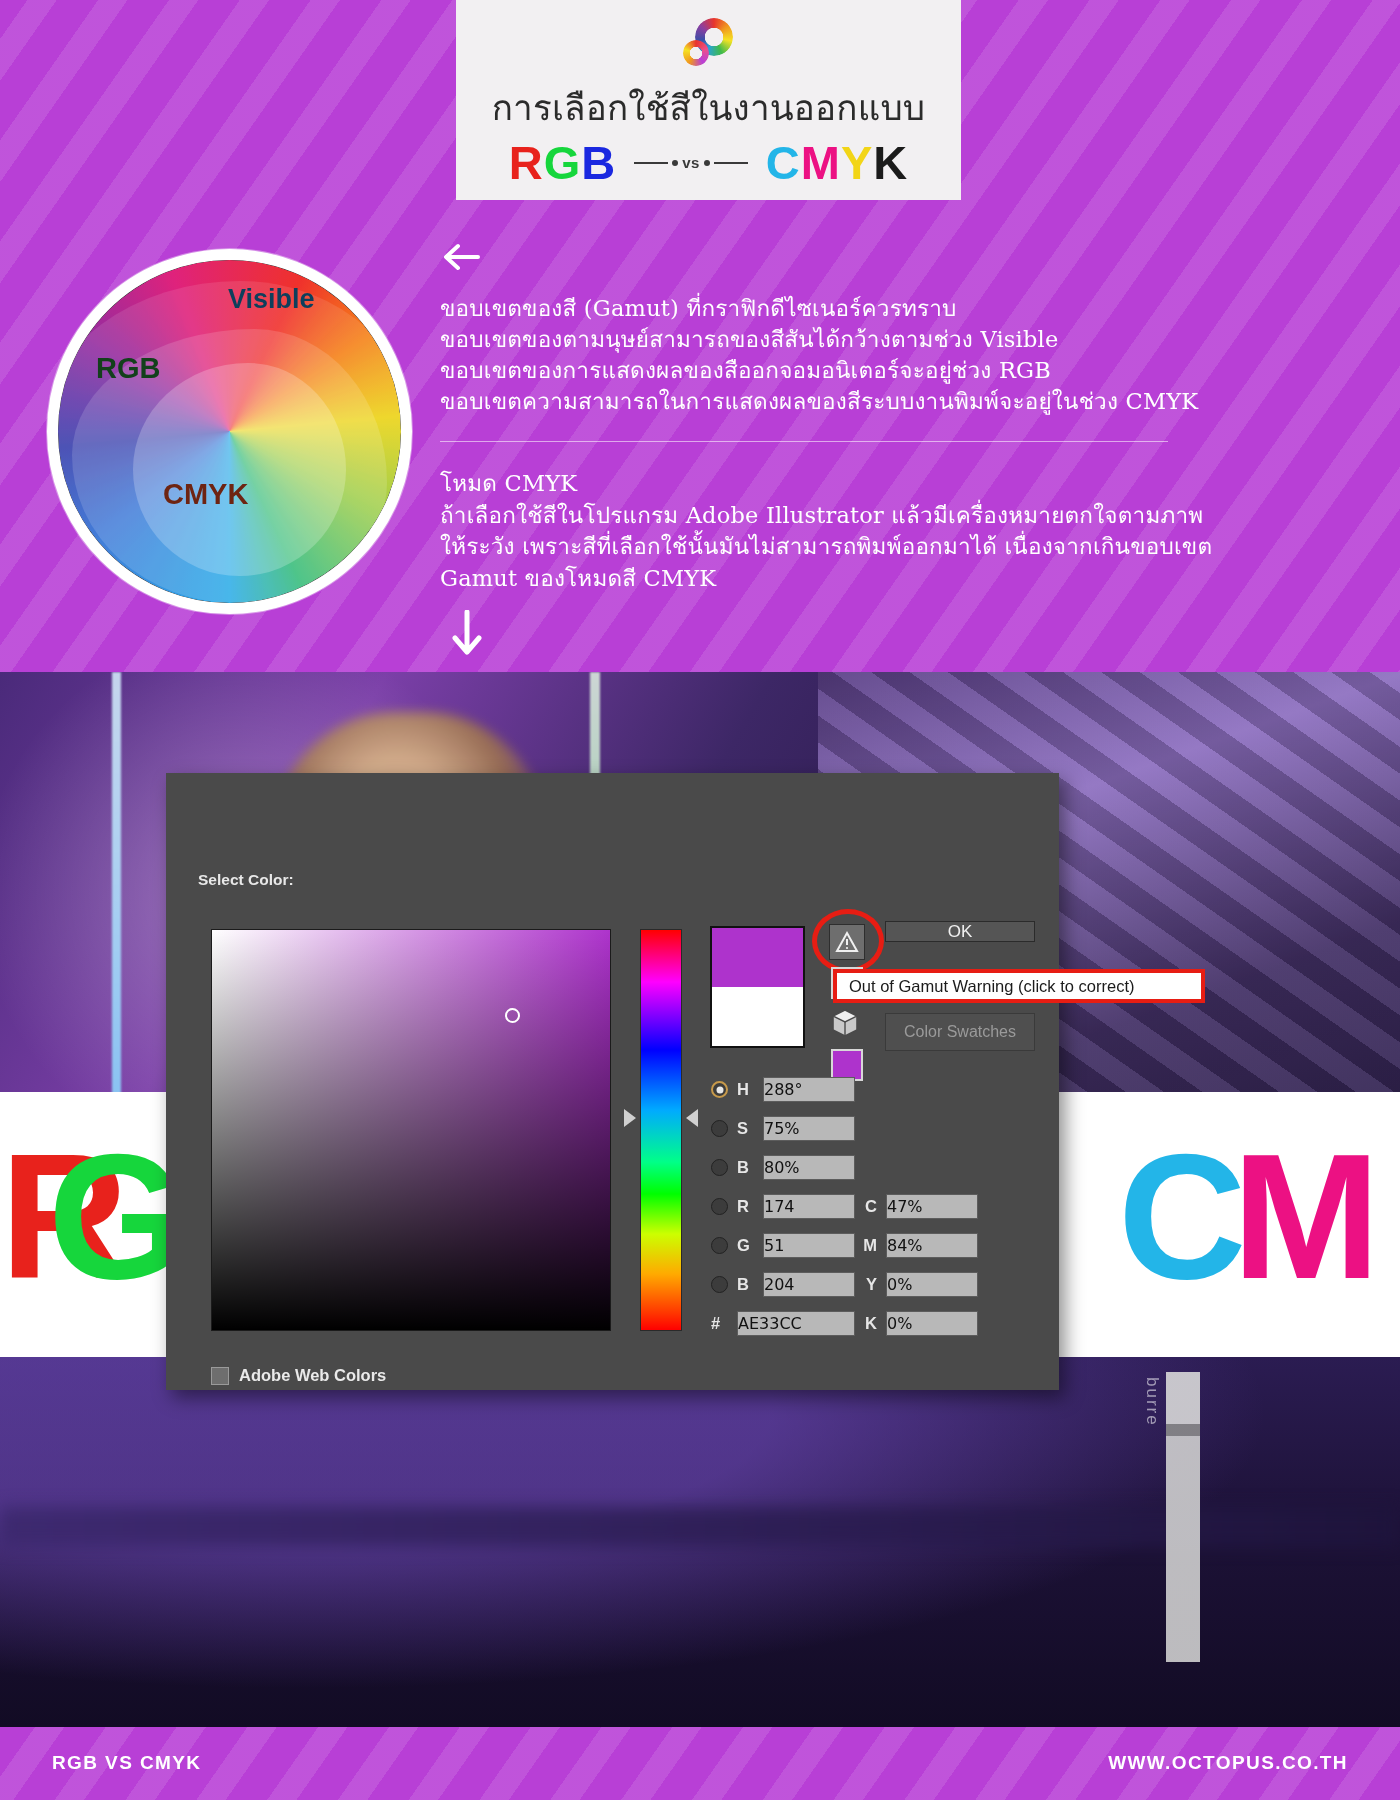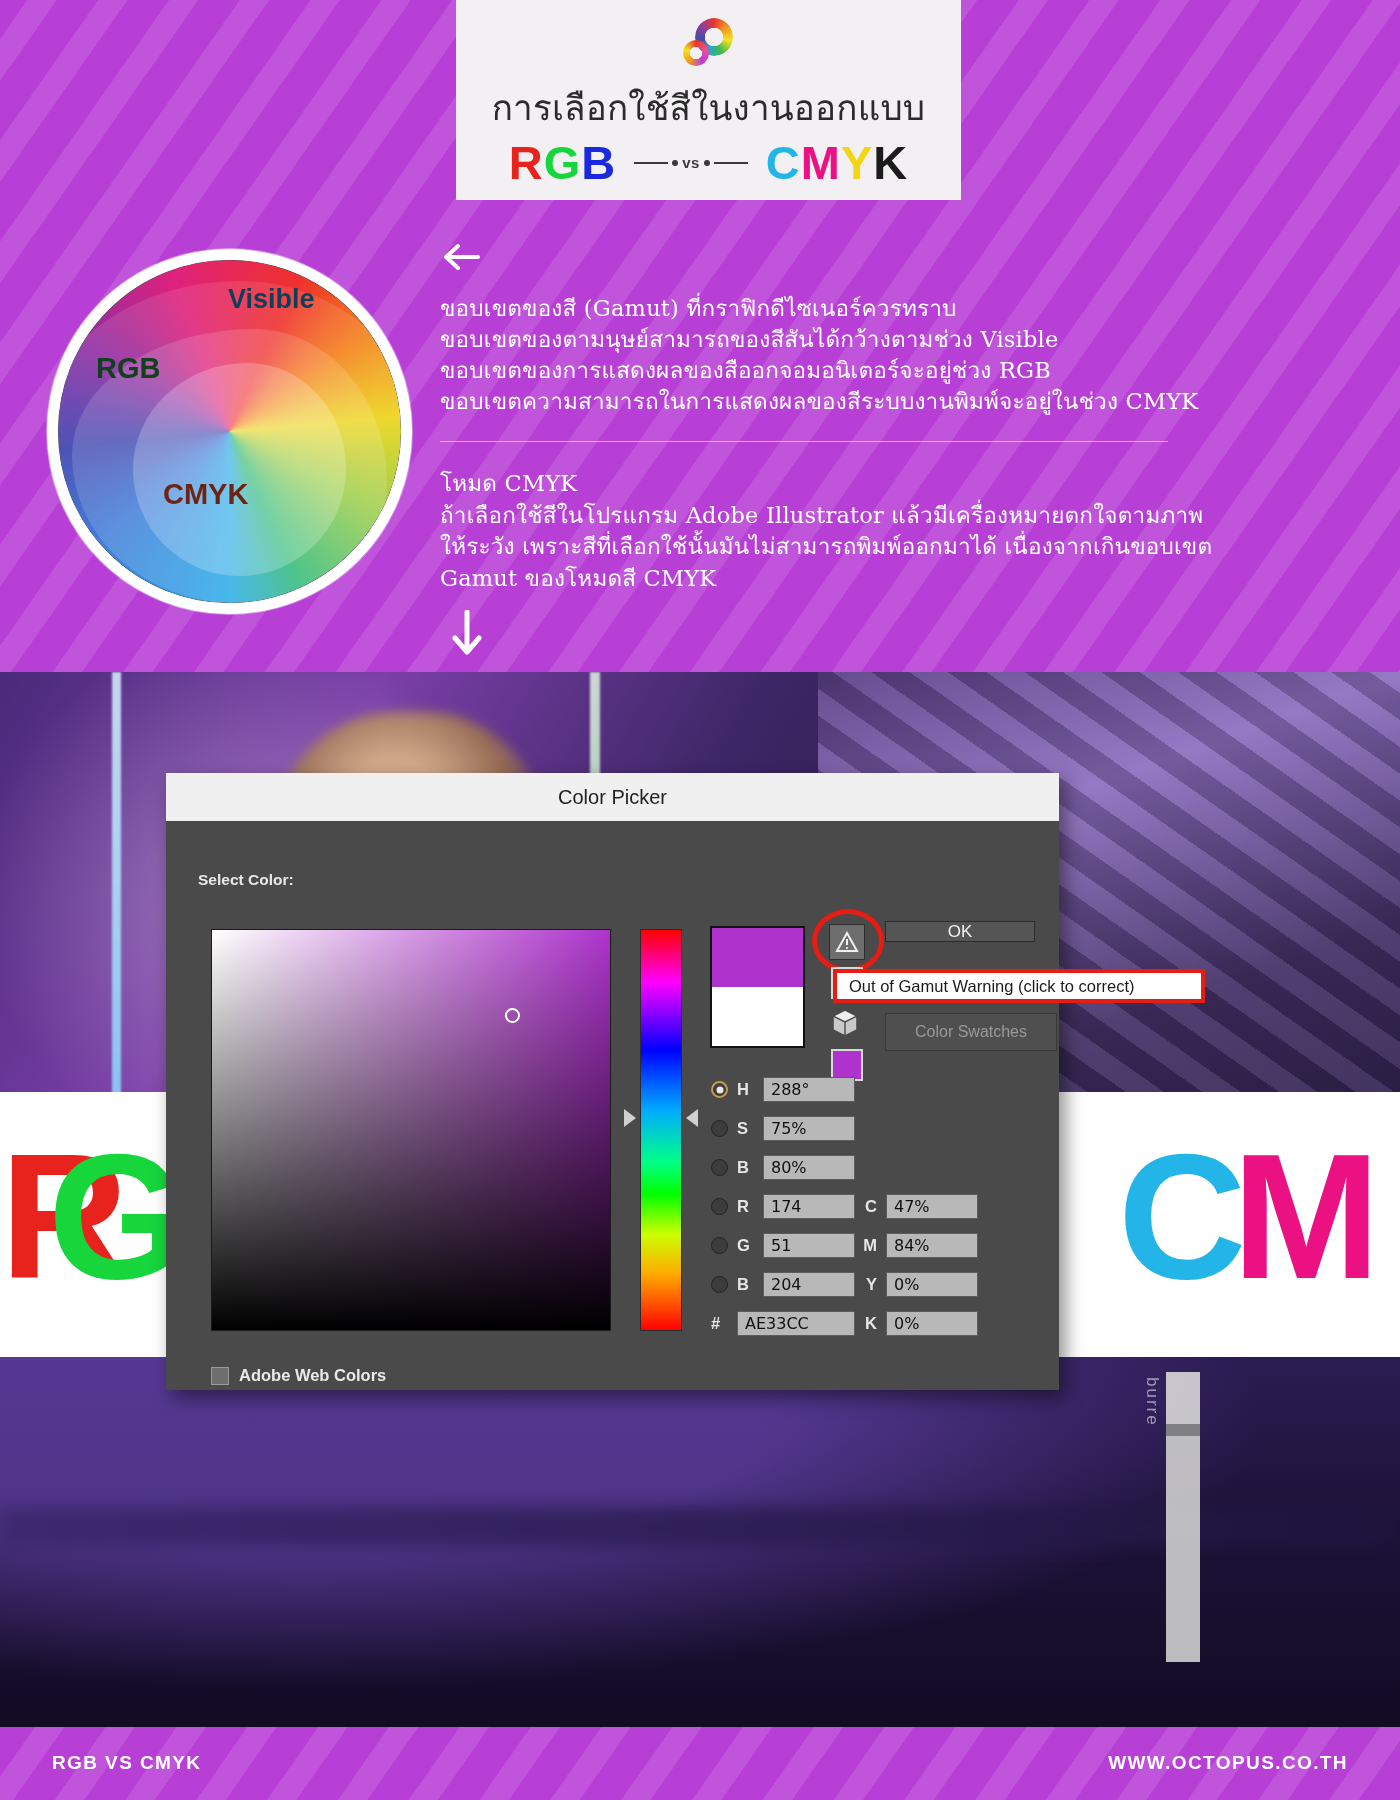--- a/index.html
+++ b/index.html
@@ -240,21 +240,21 @@
   #cur-swatch {
     position: absolute; left: 653px; top: 228px; width: 32px; height: 32px;
     background: #ae33cc; border: 2px solid #d8d8d8;
   }
   #ok-button {
     position: absolute; left: 707px; top: 100px; width: 150px; height: 21px;
     background: #555555; border: 1px solid #2b2b2b; color: #f0f0f0;
     display: flex; align-items: center; justify-content: center; font-size: 17px;
   }
   #color-swatches-button {
-    position: absolute; left: 707px; top: 192px; width: 172px; height: 38px;
+    position: absolute; left: 707px; top: 192px; width: 150px; height: 38px;
     background: #4f4f4f; border: 1px solid #3a3a3a; color: #9a9a9a;
     display: flex; align-items: center; justify-content: center; font-size: 16px;
   }
   #tooltip {
     position: absolute; left: 655px; top: 148px; width: 372px; height: 34px;
     background: #ffffff; border: 4px solid #e71d13; color: #1b1b1b;
     display: flex; align-items: center; padding-left: 12px; font-size: 16.5px;
     white-space: nowrap;
   }
 
@@ -265,21 +265,21 @@
     border: 1px solid #222; margin-right: 9px; position: relative;
   }
   .radio.checked { border: 2px solid #c79a4b; background: #3c3c3c; }
   .radio.checked::after {
     content:""; position:absolute; left:50%; top:50%; transform: translate(-50%,-50%);
     width:7px; height:7px; border-radius:50%; background:#e8e8e8;
   }
   .f-label { width: 26px; color: #e6e6e6; font-size: 16.5px; font-weight: bold; }
   .f-input {
     width: 92px; height: 25px; background: #b8b8b8; border: 1px solid #5c5c5c;
-    color: #111; font-size: 16px; display: flex; align-items: center; padding-left: 7px;
+    color: #111; font-size: 16px; display: flex; align-items: center; 
     font-family: "DejaVu Sans", sans-serif;
   }
   #hex-input { width: 118px; }
   .cmyk-label { width: 26px; color: #e6e6e6; font-size: 16.5px; font-weight: bold; text-align: right; margin-right: 9px; }
 
   #only-web-row { position: absolute; left: 33px; top: 545px; display: flex; align-items: center; }
   #only-web-box { width: 18px; height: 18px; background: #6e6e6e; border: 1px solid #9a9a9a; margin-right: 10px; }
   #only-web-label { color: #eaeaea; font-size: 16.5px; font-weight: bold; }
 
   
@@ -364,21 +364,20 @@
         <div class="bigltr" style="color: rgb(26, 40, 224); left: 160px; top: 36px;">B</div>
         <div class="bigltr" style="color: rgb(35, 181, 232); left: 1118px; top: 36px;">C</div>
         <div class="bigltr" style="color: rgb(236, 17, 131); left: 1232px; top: 36px;">M</div>
       </div>
     <div class="ph" id="ph-road"></div>
     <div class="ph" id="ph-bottle"></div>
     <div class="ph" id="ph-vert-text">burre</div>
   </div>
 
   <div id="dialog">
-    <div id="dialog-titlebar">Color Picker</div>
     <div id="dialog-body">
 
       <div id="select-color-label">Select Color:</div>
 
       <div id="sv-square" style="background-image: linear-gradient(to top, rgb(0, 0, 0) 0%, rgba(0, 0, 0, 0) 100%), linear-gradient(to right, rgb(255, 255, 255) 0%, rgb(174, 51, 204) 100%);">
         <div id="sv-cursor"></div>
       </div>
 
       <div id="hue-strip"></div>
       <div class="hue-marker" id="hue-marker-left"></div>

